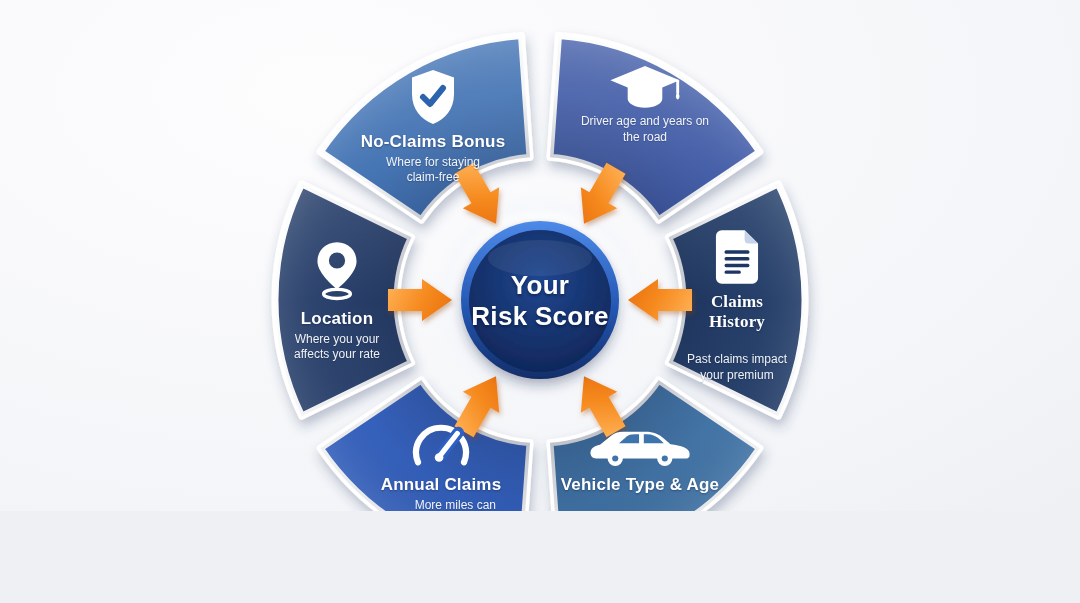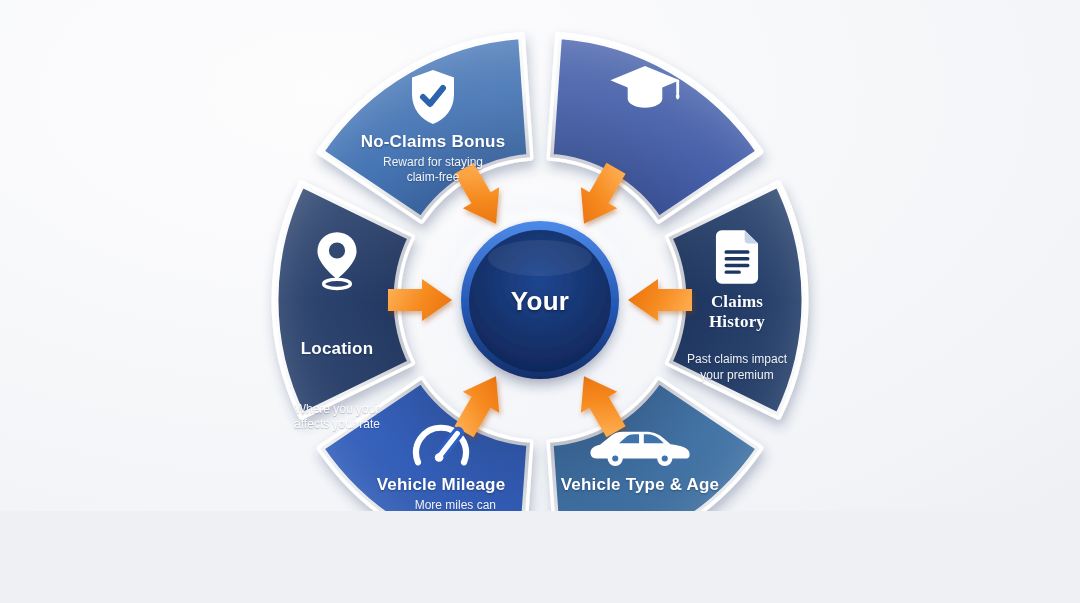--- a/index.html
+++ b/index.html
@@ -21,21 +21,21 @@
   }
   .seg-sub {
     font-size:12px; line-height:1.32; margin:0;
     color:rgba(255,255,255,.93); text-shadow:0 1px 1px rgba(8,24,60,.25);
   }
   .pos-0 { left:433px; top:69px; }   .pos-0 .seg-sub { max-width:124px; }
   .pos-1 { left:645px; top:64px; }   .pos-1 .seg-sub { max-width:132px; }
   .pos-2 { left:737px; top:229px; }  .pos-2 .seg-title { max-width:95px;font-family:Liberation Serif, serif; } .pos-2 .seg-sub { max-width:124px;margin-top:18px; }
   .pos-3 { left:640px; top:428px;justify-content:center; }  .pos-3 .seg-sub { max-width:120px; }
   .pos-4 { left:441px; top:422px; }  .pos-4 .seg-sub { max-width:110px;text-align:right; }
-  .pos-5 { left:337px; top:230px;gap:40px; }  .pos-5 .seg-sub { max-width:114px; }
+  .pos-5 { left:337px; top:240px; }  .pos-5 .seg-sub { max-width:114px; }
   .center-label {
     position:absolute; left:540px; top:301px; transform:translate(-50%,-50%);
     text-align:center; color:#fff; font-weight:700; font-size:26px;
     line-height:1.18; z-index:4; text-shadow:0 2px 3px rgba(0,10,40,.45);
     letter-spacing:.3px; white-space:nowrap;
   }
 </style>
 </head>
 <body>
 
@@ -127,32 +127,33 @@
   </svg>
 
   <div class="seg-label pos-0">
     <span class="seg-icon">
       <svg width="50" height="56" viewBox="0 0 48 56">
         <path fill="#fff" d="M24 1 L45 8.5 V25 C45 40.5 36 50 24 55 C12 50 3 40.5 3 25 V8.5 Z"></path>
         <path fill="none" stroke-width="6" stroke-linecap="round" stroke-linejoin="round" d="M14 28 L21 35 L34 19" stroke="#2c63ae"></path>
       </svg>
     </span>
     <h2 class="seg-title">No-Claims Bonus</h2>
-    <p class="seg-sub">Reward for staying claim-free</p>
+    <p class="seg-sub">Where for staying claim-free</p>
   </div>
 
   <div class="seg-label pos-1">
     <span class="seg-icon">
       <svg width="74" height="50" viewBox="0 0 76 52">
         <path fill="#fff" d="M20 22 V36 C20 41.5 28 45.5 38 45.5 C48 45.5 56 41.5 56 36 V22 Z"></path>
         <polygon fill="#fff" points="38,2 74,17 38,32 2,17"></polygon>
         <path d="M72 18 v12" stroke="#fff" stroke-width="3" stroke-linecap="round" fill="none"></path>
         <path fill="#fff" d="M72 29 c-2.5 3.5 -2.5 6 0 8 c2.5 -2 2.5 -4.5 0 -8 Z"></path>
       </svg>
     </span>
+    <p class="seg-sub">Driver age and years on the road</p>
   </div>
 
   <div class="seg-label pos-2">
     <span class="seg-icon">
       <svg width="44" height="56" viewBox="0 0 46 58">
         <path fill="#fff" d="M7 1 h24 l14 14 v36 a6 6 0 0 1 -6 6 H7 a6 6 0 0 1 -6 -6 V7 a6 6 0 0 1 6 -6 Z"></path>
         <path fill="#c7d3e8" d="M31 1 v10 a4 4 0 0 0 4 4 h10 Z"></path>
         <g fill="#1d3765">
           <rect x="10" y="22" width="26" height="3.6" rx="1.6"></rect>
           <rect x="10" y="29" width="26" height="3.6" rx="1.6"></rect>
@@ -184,32 +185,33 @@
 
   <div class="seg-label pos-4">
     <span class="seg-icon">
       <svg width="62" height="46" viewBox="0 0 64 48">
         <path d="M8 42 A26 26 0 1 1 56 42" fill="none" stroke="#fff" stroke-width="6.5" stroke-linecap="round"></path>
         <path d="M33 33 L50 11" fill="none" stroke-width="12" stroke-linecap="round" stroke="#2d5fc4"></path>
         <path d="M31 35 L49 12" fill="none" stroke="#fff" stroke-width="5.5" stroke-linecap="round"></path>
         <circle cx="30" cy="37" r="4.5" fill="#fff"></circle>
       </svg>
     </span>
-    <h2 class="seg-title">Vehicle Mileage</h2>
+    <h2 class="seg-title">Annual Claims</h2>
     <p class="seg-sub">More miles can mean higher risk</p>
   </div>
 
   <div class="seg-label pos-5">
     <span class="seg-icon">
       <svg width="42" height="62" viewBox="0 0 44 62">
         <path fill="#fff" fill-rule="evenodd" d="M22 1 C10.3 1 1.5 9.8 1.5 21 C1.5 34 22 50 22 50 C22 50 42.5 34 42.5 21 C42.5 9.8 33.7 1 22 1 Z M22 28.5 a8.5 8.5 0 1 1 0 -17 a8.5 8.5 0 0 1 0 17 Z"></path>
         <ellipse cx="22" cy="55" rx="14" ry="4.8" fill="none" stroke="#fff" stroke-width="3.5"></ellipse>
       </svg>
     </span>
     <h2 class="seg-title">Location</h2>
     <p class="seg-sub">Where you your affects your rate</p>
   </div>
 
   <div class="center-label">
     <div>Your</div>
+    <div>Risk Score</div>
   </div>
 
 </div>
 
 </body></html>

